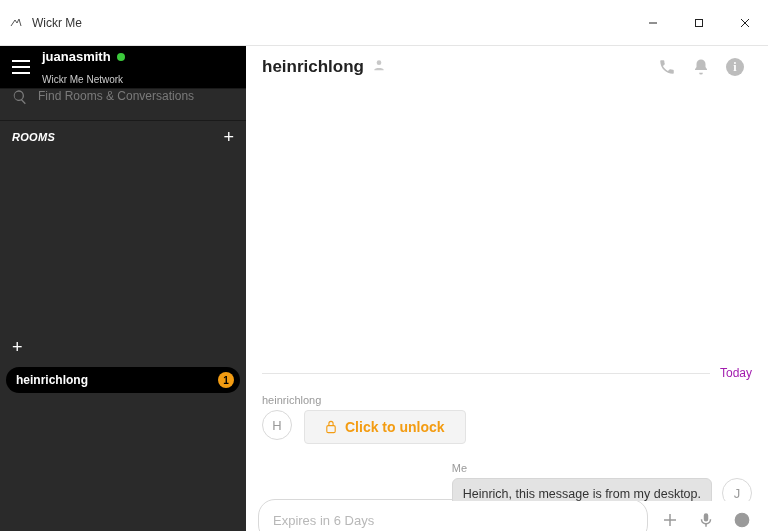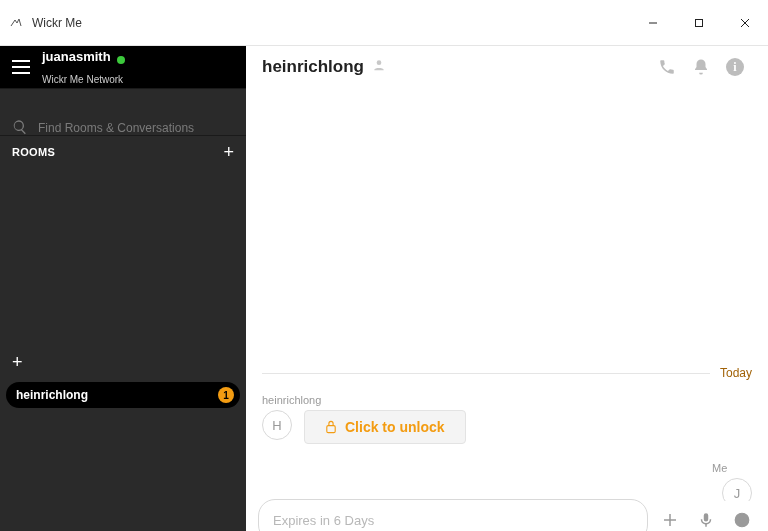--- a/index.html
+++ b/index.html
@@ -11,51 +11,51 @@
   .winbtns { display:flex; height:100%; }
   .winbtn { width:46px; display:flex; align-items:center; justify-content:center; color:#222; }
   .winbtn svg { width:10px; height:10px; }
   
   .body { display:flex; height:501px; }
   .sidebar { width:246px; background:#2a2a2a; color:#fff; display:flex; flex-direction:column; }
   .side-header { height:42px; display:flex; align-items:center; padding:0 12px; background:#000; }
   .hamburger { width:18px; height:14px; display:flex; flex-direction:column; justify-content:space-between; margin-right:12px; cursor:pointer;}
   .hamburger span { display:block; height:2px; background:#fff; }
   .side-user { display:flex; flex-direction:column; }
-  .side-user-top { display:flex; align-items:flex-end; }
+  .side-user-top { display:flex; align-items:center; }
   .side-user-name { font-size:13px; font-weight:bold; color:#fff; }
   .presence { width:8px; height:8px; border-radius:50%; background:#3cc93c; margin-left:6px; }
   .side-user-sub { font-size:10px; color:#ccc; margin-top:10px;}
-  .search-row { height:48px; background:#2a2a2a; display:flex; align-items:flex-end; padding:0 12px; border-bottom:1px solid #1a1a1a; border-top:1px solid #1a1a1a;}
+  .search-row { height:33px; background:#2a2a2a; display:flex; align-items:flex-start; padding:0 12px; border-bottom:1px solid #1a1a1a; border-top:1px solid #1a1a1a;}
   .search-row svg { width:16px; height:16px; fill:#7a7a7a; margin-right:10px;}
   .search-row input { flex:1; background:transparent; border:none; outline:none; color:#ccc; font-size:12px;}
   .search-row input::placeholder { color:#7a7a7a; }
   .section-header { height:32px; display:flex; align-items:center; justify-content:space-between; padding:0 12px; background:#2a2a2a; }
-  .section-header .stitle { font-size:11px; font-weight:bold; color:#fff; letter-spacing:.3px;}
+  .section-header .stitle { font-size:11px; font-weight:bold; color:#fff; letter-spacing:.3px;font-style:italic;}
   .section-header .dot { color:#f39c12; font-size:14px; margin-left:2px; position:relative; top:-2px;}
   .plus { color:#fff; font-size:18px; line-height:1; cursor:pointer;}
   .rooms-fill { flex: 0 0 178px; }
   .dm-list { }
   .dm-item { height:26px; background:#000; margin:4px 6px; border-radius:13px; display:flex; align-items:center; padding:0 6px 0 10px; cursor:pointer;}
   .dm-item .dm-name { flex:1; font-size:12px; font-weight:bold; color:#fff;}
   .dm-badge { min-width:16px; height:16px; border-radius:8px; background:#f39c12; color:#000; font-size:10px; font-weight:bold; display:flex; align-items:center; justify-content:center; padding:0 4px;}
   
   .chat { flex:1; display:flex; flex-direction:column; background:#fff; position:relative;}
   .chat-header { height:42px; display:flex; align-items:center; padding:0 16px; }
   .chat-title { font-size:17px; color:#222; font-weight:600; }
   .chat-title-sub { margin-left:8px; color:#c8c8c8; }
   .chat-header .spacer { flex:1; }
   .hicon { width:34px; height:34px; display:flex; align-items:center; justify-content:center; color:#bdbdbd; cursor:pointer;}
   .hicon svg { width:18px; height:18px; fill:#bdbdbd; }
   .hicon.info { }
   .hicon.info .circle { width:18px; height:18px; border-radius:50%; background:#bdbdbd; color:#fff; font-size:12px; font-weight:bold; display:flex; align-items:center; justify-content:center; font-family:Georgia,serif;}
   .chat-body { flex:1; position:relative; overflow:hidden;}
   .day-sep { position:absolute; left:16px; right:16px; top:278px; display:flex; align-items:center;}
   .day-sep .line { flex:1; height:1px; background:#e5e5e5;}
-  .day-sep .lbl { font-size:12px; color:#a16207; margin-left:10px;}
+  .day-sep .lbl { font-size:12px; color:#a21caf; margin-left:10px;}
   .msg-in { position:absolute; left:16px; top:306px; }
   .msg-in .sender { font-size:11px; color:#9a9a9a; margin-bottom:4px;}
   .msg-in .row { display:flex; align-items:flex-start;}
   .avatar { width:30px; height:30px; border-radius:50%; border:1px solid #d9d9d9; display:flex; align-items:center; justify-content:center; color:#9a9a9a; font-size:13px; background:#fff;}
   .locked { margin-left:12px; height:34px; border:1px solid #e3e3e3; background:#f4f4f4; border-radius:4px; display:flex; align-items:center; padding:0 20px; cursor:pointer;}
   .locked svg { width:12px; height:14px; fill:none; stroke:#f39c12; stroke-width:1.6; margin-right:8px;}
   .locked .txt { font-size:14px; color:#f39c12; font-weight:700;}
   .msg-out { position:absolute; right:16px; top:374px; display:flex; flex-direction:column; align-items:flex-start;}
   .msg-out .sender { font-size:11px; color:#9a9a9a; margin-bottom:4px;}
   .msg-out .row { display:flex; align-items:flex-start;}
@@ -180,20 +180,24 @@
                 <path d="M5 8V5a3 3 0 016 0v3"></path>
               </svg>
             <span class="txt">Click to unlock</span>
           </div>
         </div>
       </div>
 
       <div class="msg-out">
         <div class="sender">Me</div>
         <div class="row">
+          <div class="bubble">
+            <div class="text">Heinrich, this message is from my desktop.</div>
+
+          </div>
           <div class="avatar">J</div>
         </div>
       </div>
     </div>
 
     <div class="input-row">
       <div class="composer">
         <input type="text" placeholder="Expires in 6 Days" style="">
       </div>
       <div class="iicon">

